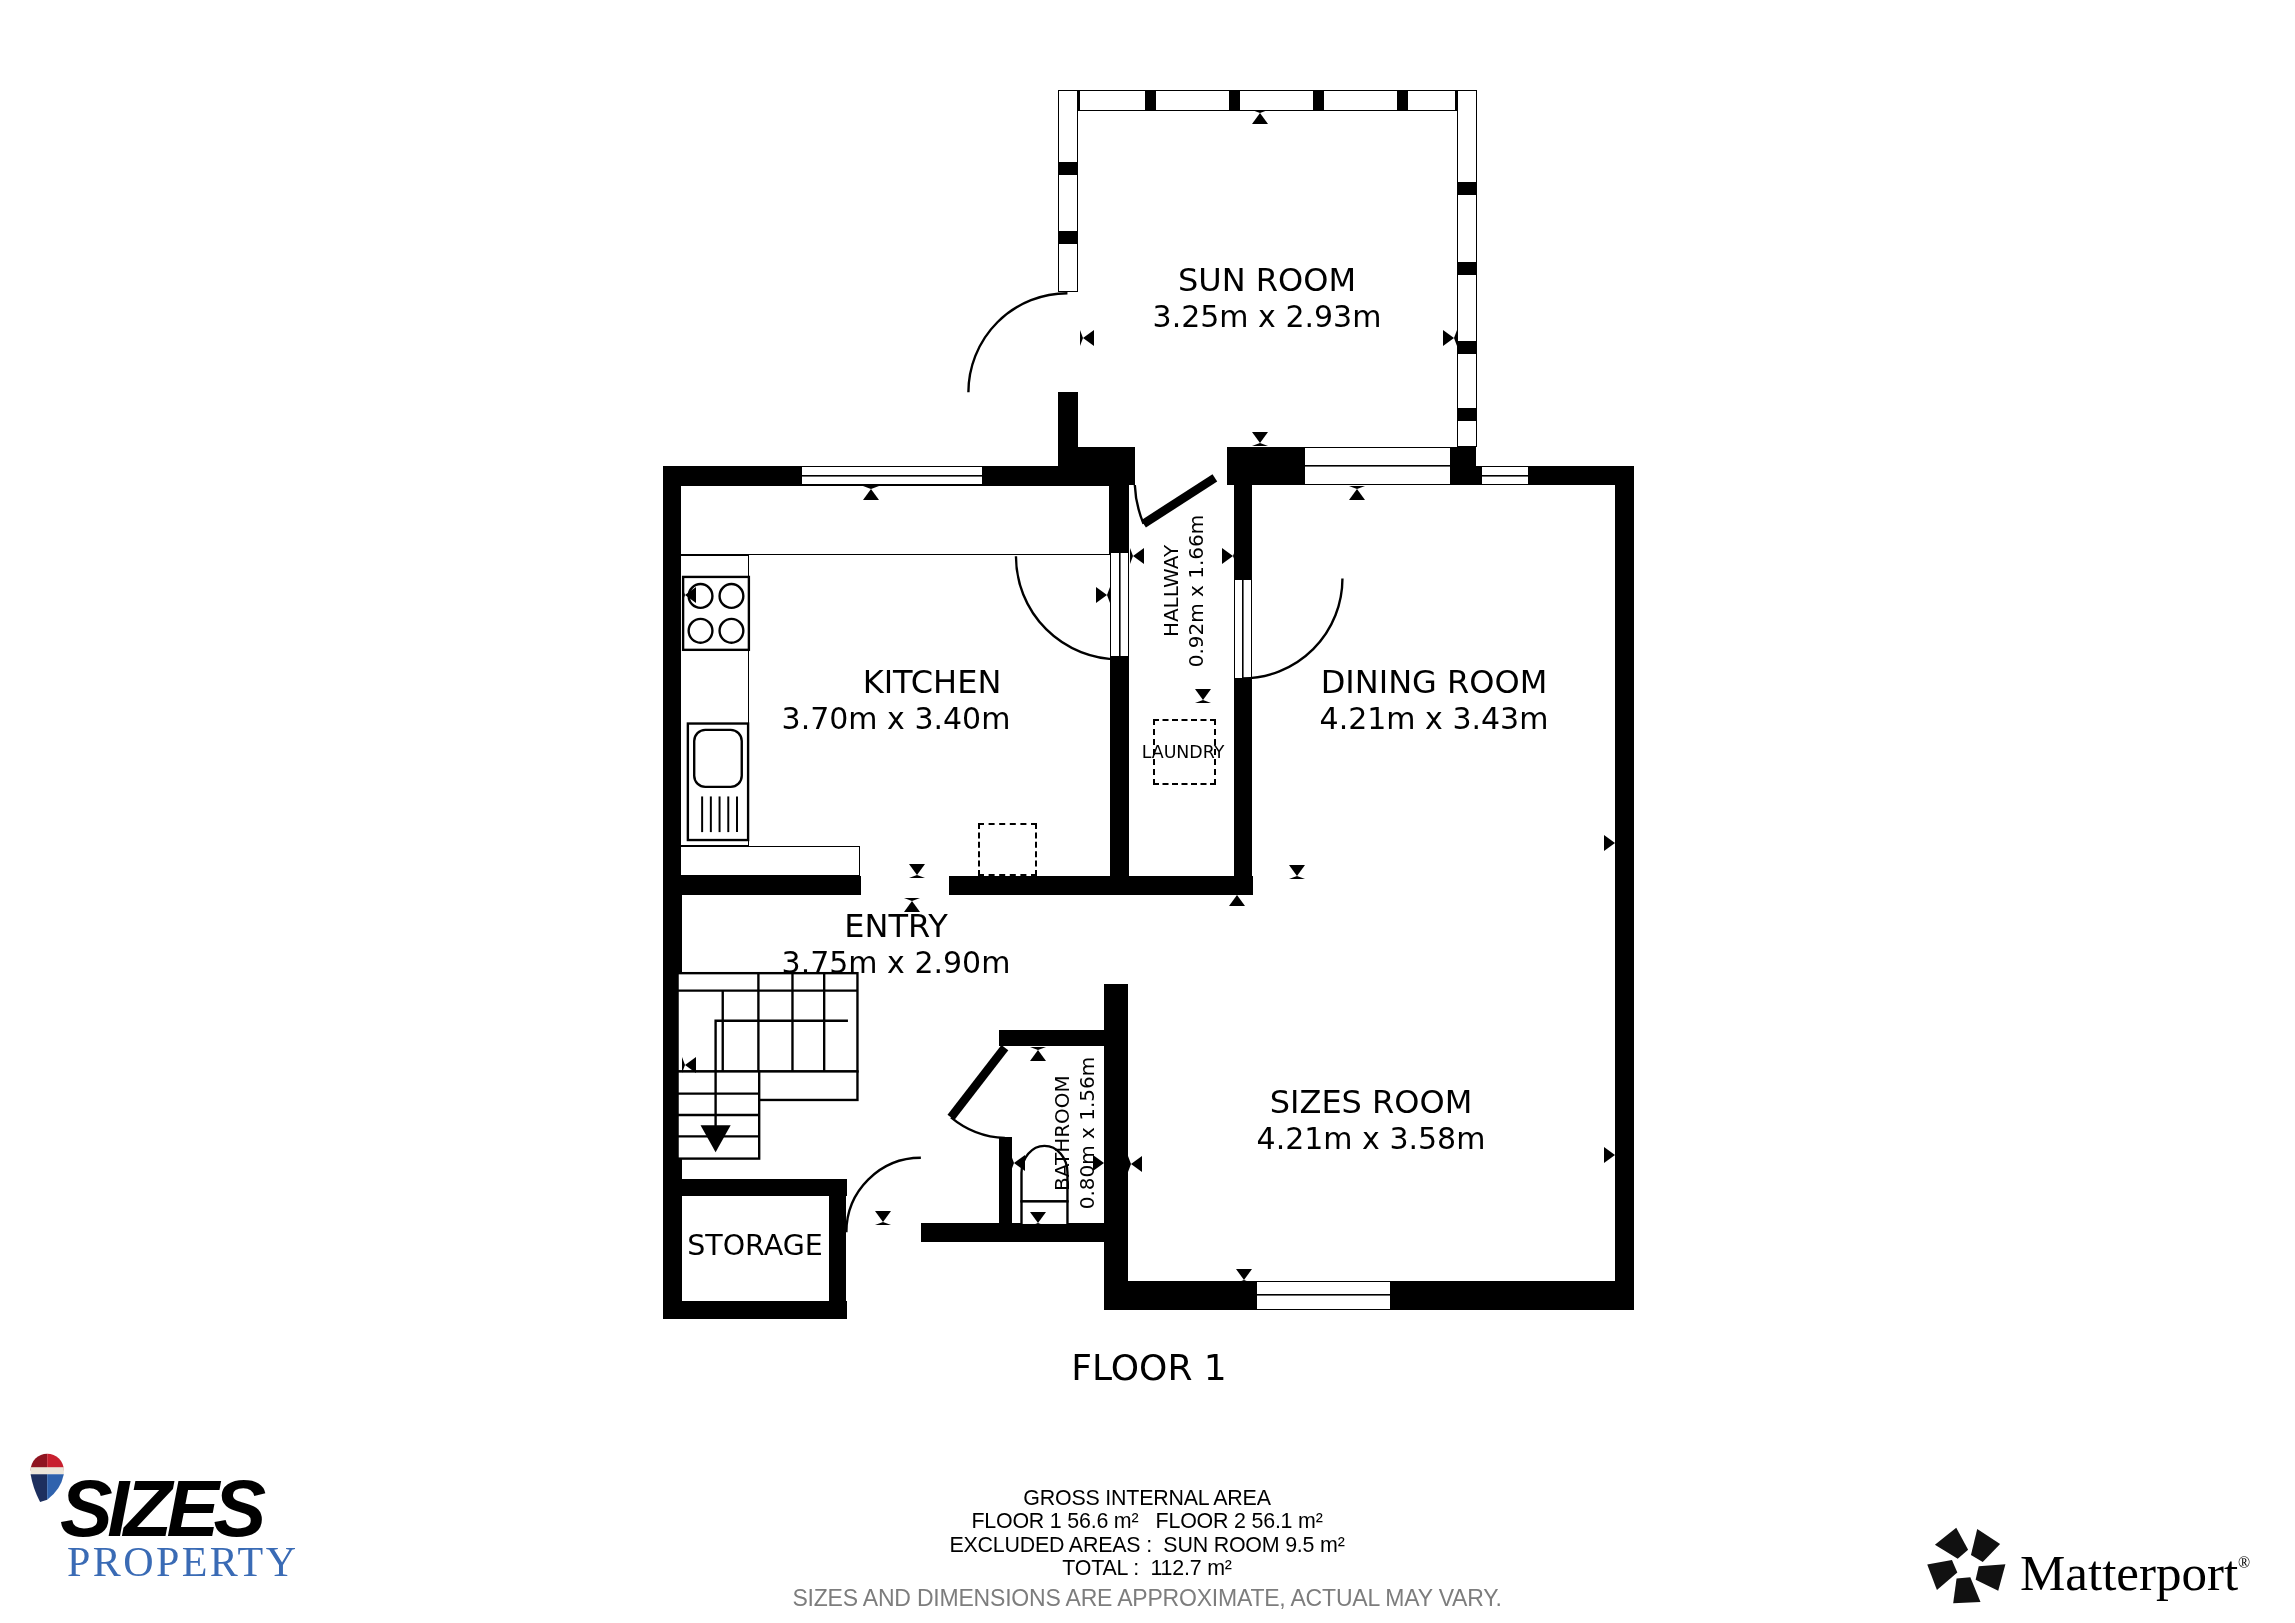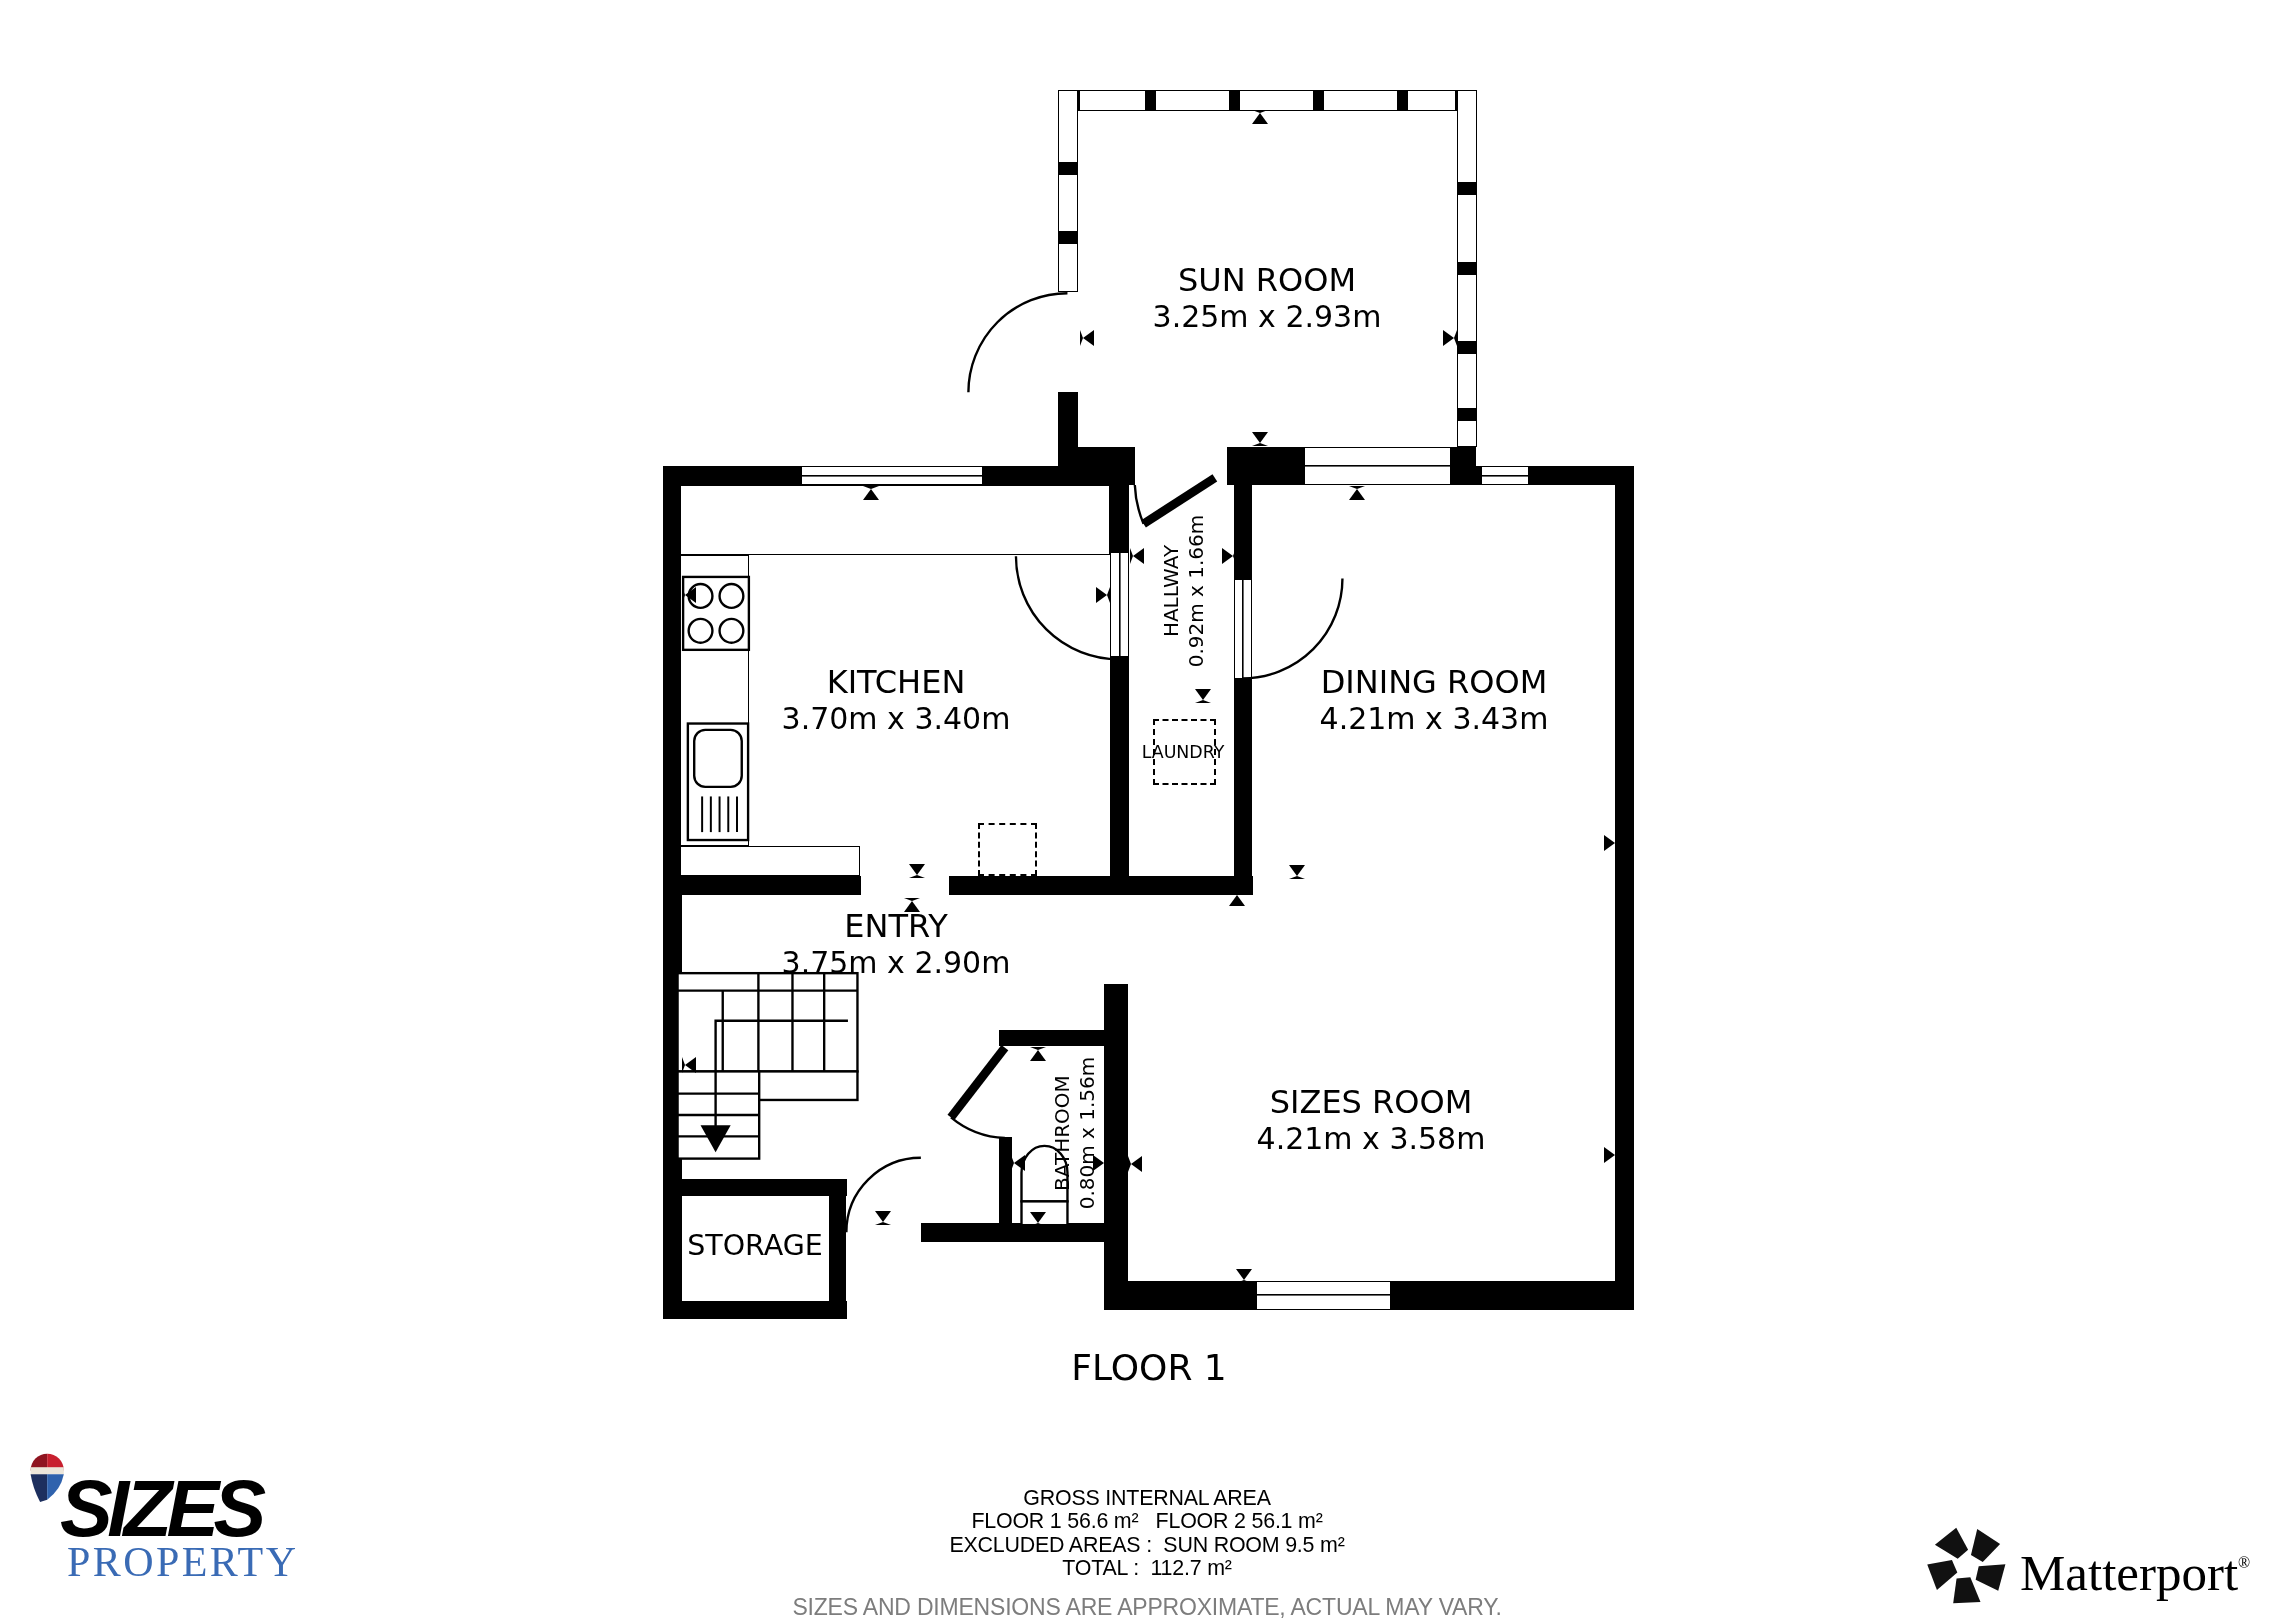--- a/index.html
+++ b/index.html
@@ -25,21 +25,21 @@
   .laundry-lbl{font-size:17.4px;}
   .floor-lbl{font-size:36px;}
   i.tu,i.td,i.tl,i.tr{position:absolute;display:block;width:0;height:0;border-style:solid;font-style:normal;}
   i.tu{border-left:8.7px solid transparent;border-right:8.7px solid transparent;border-bottom:11px solid #000;}
   i.td{border-left:8.7px solid transparent;border-right:8.7px solid transparent;border-top:11px solid #000;}
   i.tl{border-top:8.7px solid transparent;border-bottom:8.7px solid transparent;border-right:11px solid #000;}
   i.tr{border-top:8.7px solid transparent;border-bottom:8.7px solid transparent;border-left:11px solid #000;}
   svg.overlay{position:absolute;left:0;top:0;pointer-events:none;}
   .footer-center{position:absolute;left:1147px;top:1487px;transform:translateX(-50%);
     text-align:center;font-family:"Liberation Sans",sans-serif;font-size:21.4px;line-height:23.4px;letter-spacing:-0.2px;}
-  .footer-center .disclaimer{font-size:23px;color:#7d7d7d;margin-top:15px;}
+  .footer-center .disclaimer{font-size:23px;color:#7d7d7d;margin-top:6px;}
   .remax{position:absolute;left:0;top:0;}
   .remax-name{position:absolute;left:60px;top:1469px;font-family:"Liberation Sans",sans-serif;
     font-weight:bold;font-style:italic;font-size:79px;letter-spacing:-5.5px;line-height:1;}
   .remax-tag{position:absolute;left:67px;top:1541px;font-family:Liberation Serif, serif;
     font-size:42px;letter-spacing:2.4px;color:#3a6bb5;line-height:1;}
   .mp-name{position:absolute;left:2020px;top:1548px;font-family:"Liberation Serif","DejaVu Serif",serif;
     font-size:51px;line-height:1;white-space:nowrap;}
   .mp-name sup{font-size:16px;vertical-align:22px;}
 </style>
 </head>
@@ -187,21 +187,21 @@
     <i class="tl" style="left:1128px;top:1156px"></i>
     <i class="tr" style="left:1604px;top:1147px"></i>
     <i class="td" style="left:1236px;top:1269px"></i>
     <i class="tu" style="left:1030px;top:1047px"></i>
     <i class="tl" style="left:1011px;top:1155px"></i>
     <i class="tr" style="left:1093px;top:1155px"></i>
     <i class="td" style="left:1030px;top:1212px"></i>
 
     <div class="lbl room-name" style="left:1267px;top:262px">SUN ROOM</div>
     <div class="lbl room-dims" style="left:1267px;top:300px">3.25m x 2.93m</div>
-    <div class="lbl room-name" style="left:896px;top:664px">KITCHEN</div>
+    <div class="lbl room-name" style="left:932px;top:664px">KITCHEN</div>
     <div class="lbl room-dims" style="left:896px;top:702px">3.70m x 3.40m</div>
     <div class="lbl room-name" style="left:1434px;top:664px">DINING ROOM</div>
     <div class="lbl room-dims" style="left:1434px;top:702px">4.21m x 3.43m</div>
     <div class="lbl room-name" style="left:896px;top:908px">ENTRY</div>
     <div class="lbl room-dims" style="left:896px;top:946px">3.75m x 2.90m</div>
     <div class="lbl room-name" style="left:1371px;top:1084px">SIZES ROOM</div>
     <div class="lbl room-dims" style="left:1371px;top:1122px">4.21m x 3.58m</div>
     <div class="lbl room-name" style="left:755px;top:1230px;font-size:28.5px">STORAGE</div>
     <div class="vert" style="left:1184px;top:591px">
       <div class="n">HALLWAY</div>

